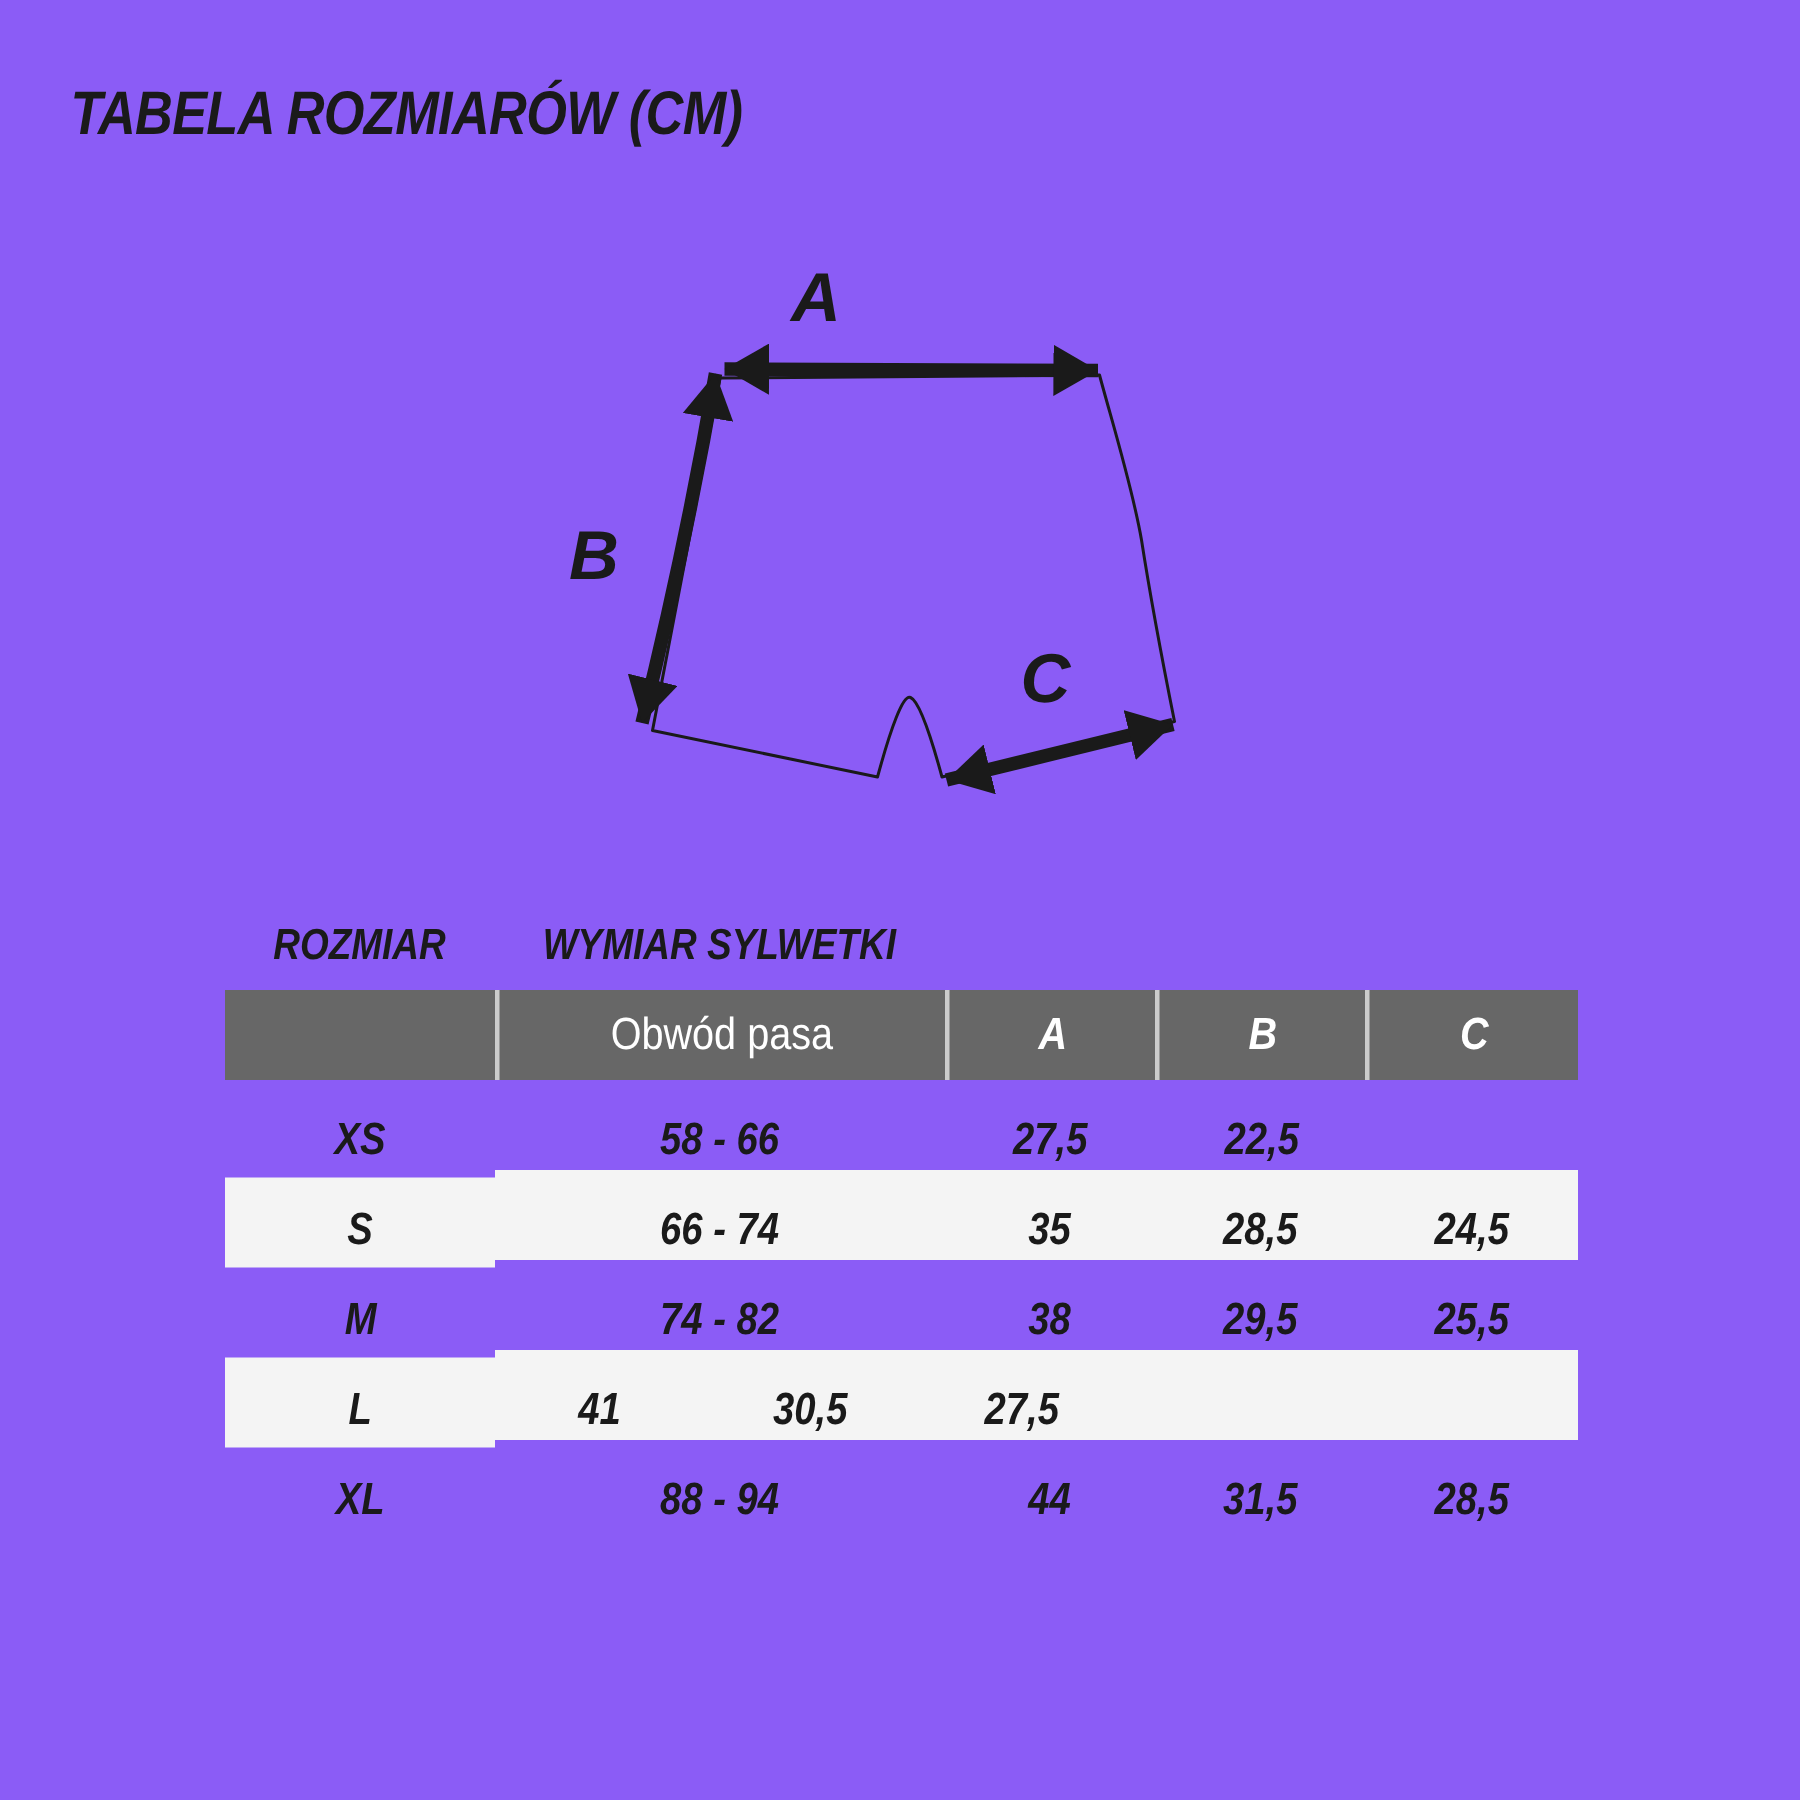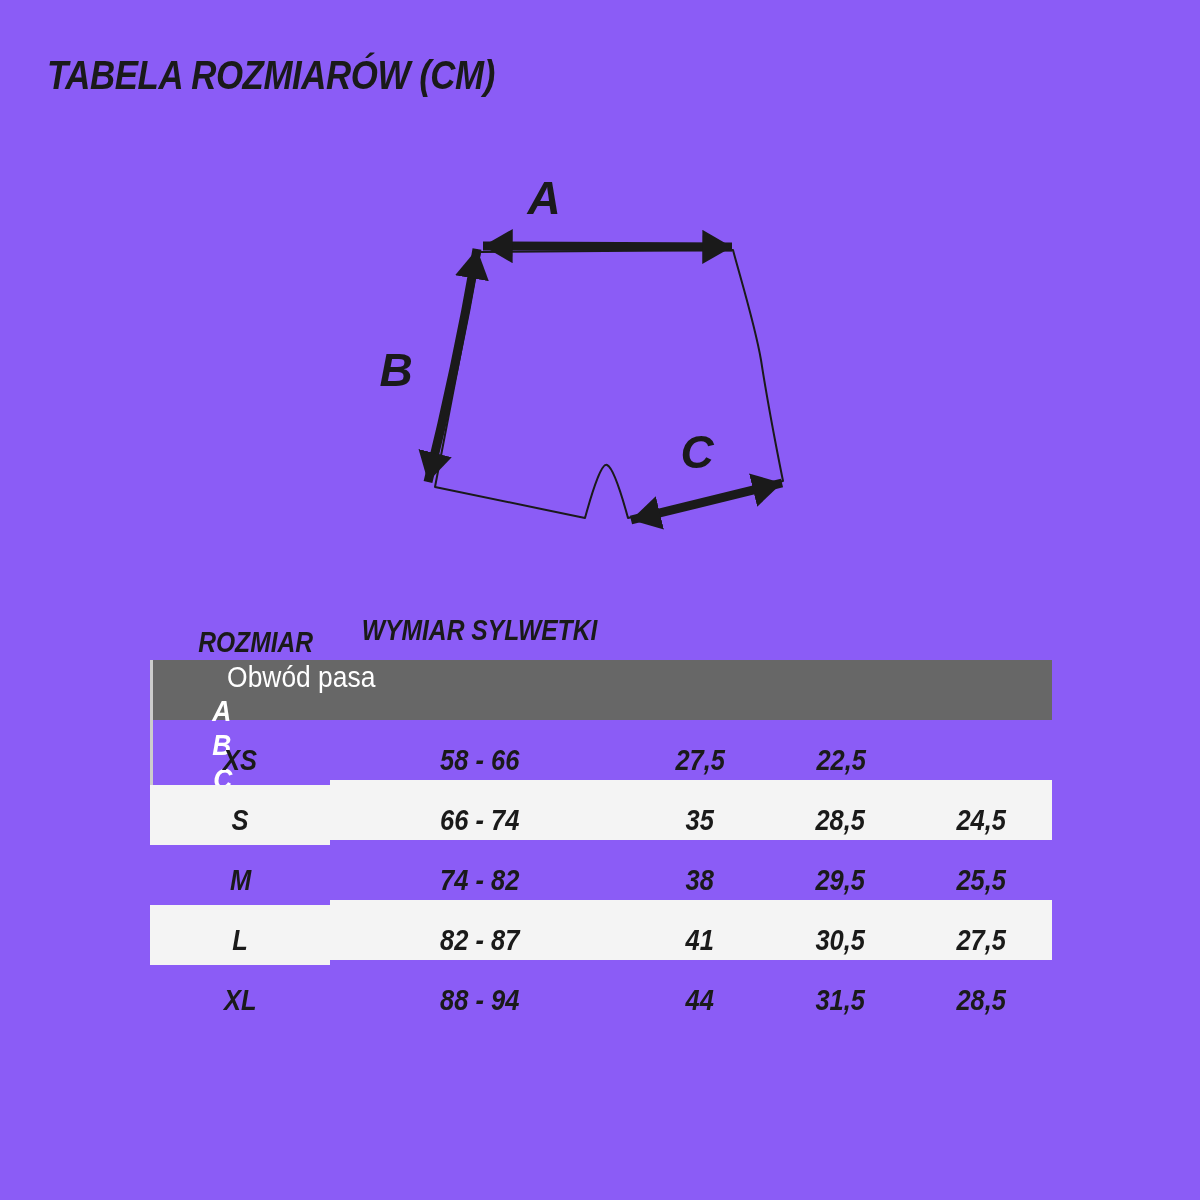--- a/index.html
+++ b/index.html
@@ -16,27 +16,27 @@
 
   
   .diagram{position:absolute;left:360px;top:170px;width:460px;height:400px;}
   .diagram text{font-family:"Liberation Sans","DejaVu Sans",sans-serif;font-weight:bold;font-style:italic;font-size:46px;fill:#1a1a1a;}
 
   
   .group-labels{position:absolute;left:0;top:610px;width:1200px;height:40px;}
   .gl{position:absolute;top:0;height:40px;display:flex;align-items:center;justify-content:center;
       font-size:29px;font-weight:bold;font-style:italic;white-space:nowrap;color:#1a1a1a;}
   .gl>span{display:inline-block;transform:scaleX(0.85);transform-origin:center;}
-  .gl-size{left:166px;width:180px;margin-top:12px;}
+  .gl-size{left:150px;width:180px;}
   .gl-body{left:330px;width:300px;}
   .gl-flat{left:630px;width:422px;}
 
   
   .size-table{position:absolute;left:150px;top:660px;width:902px;}
-  .thead{display:flex;height:60px;background:#676767;color:#ffffff;flex-direction:column;}
+  .thead{display:flex;height:60px;background:#676767;color:#ffffff;}
   .thead .cell{box-sizing:border-box;display:flex;align-items:center;justify-content:center;}
   .thead .cell + .cell{border-left:3px solid #cccccc;}
   .c-size{width:180px;}
   .c-waist{width:300px;}
   .c-a{width:140px;}
   .c-b{width:140px;}
   .c-c{width:142px;}
   .hd-waist{font-size:30px;font-weight:normal;font-style:normal;}
   .hd-letter{font-size:30px;font-weight:bold;font-style:italic;}
   .thead .cell>span{display:inline-block;transform:scaleX(0.88);transform-origin:center;}
@@ -161,23 +161,20 @@
           <span>25,5</span>
         </div>
     </div>
 
     <div class="trow">
       <div class="stripe stripe-size"></div>
       <div class="stripe stripe-main"></div>
       <div class="cell c-size">
           <span>L</span>
         </div>
-      <div class="cell c-waist">
-          <span>82 - 87</span>
-        </div>
       <div class="cell c-a">
           <span>41</span>
         </div>
       <div class="cell c-b">
           <span>30,5</span>
         </div>
       <div class="cell c-c">
           <span>27,5</span>
         </div>
     </div>

